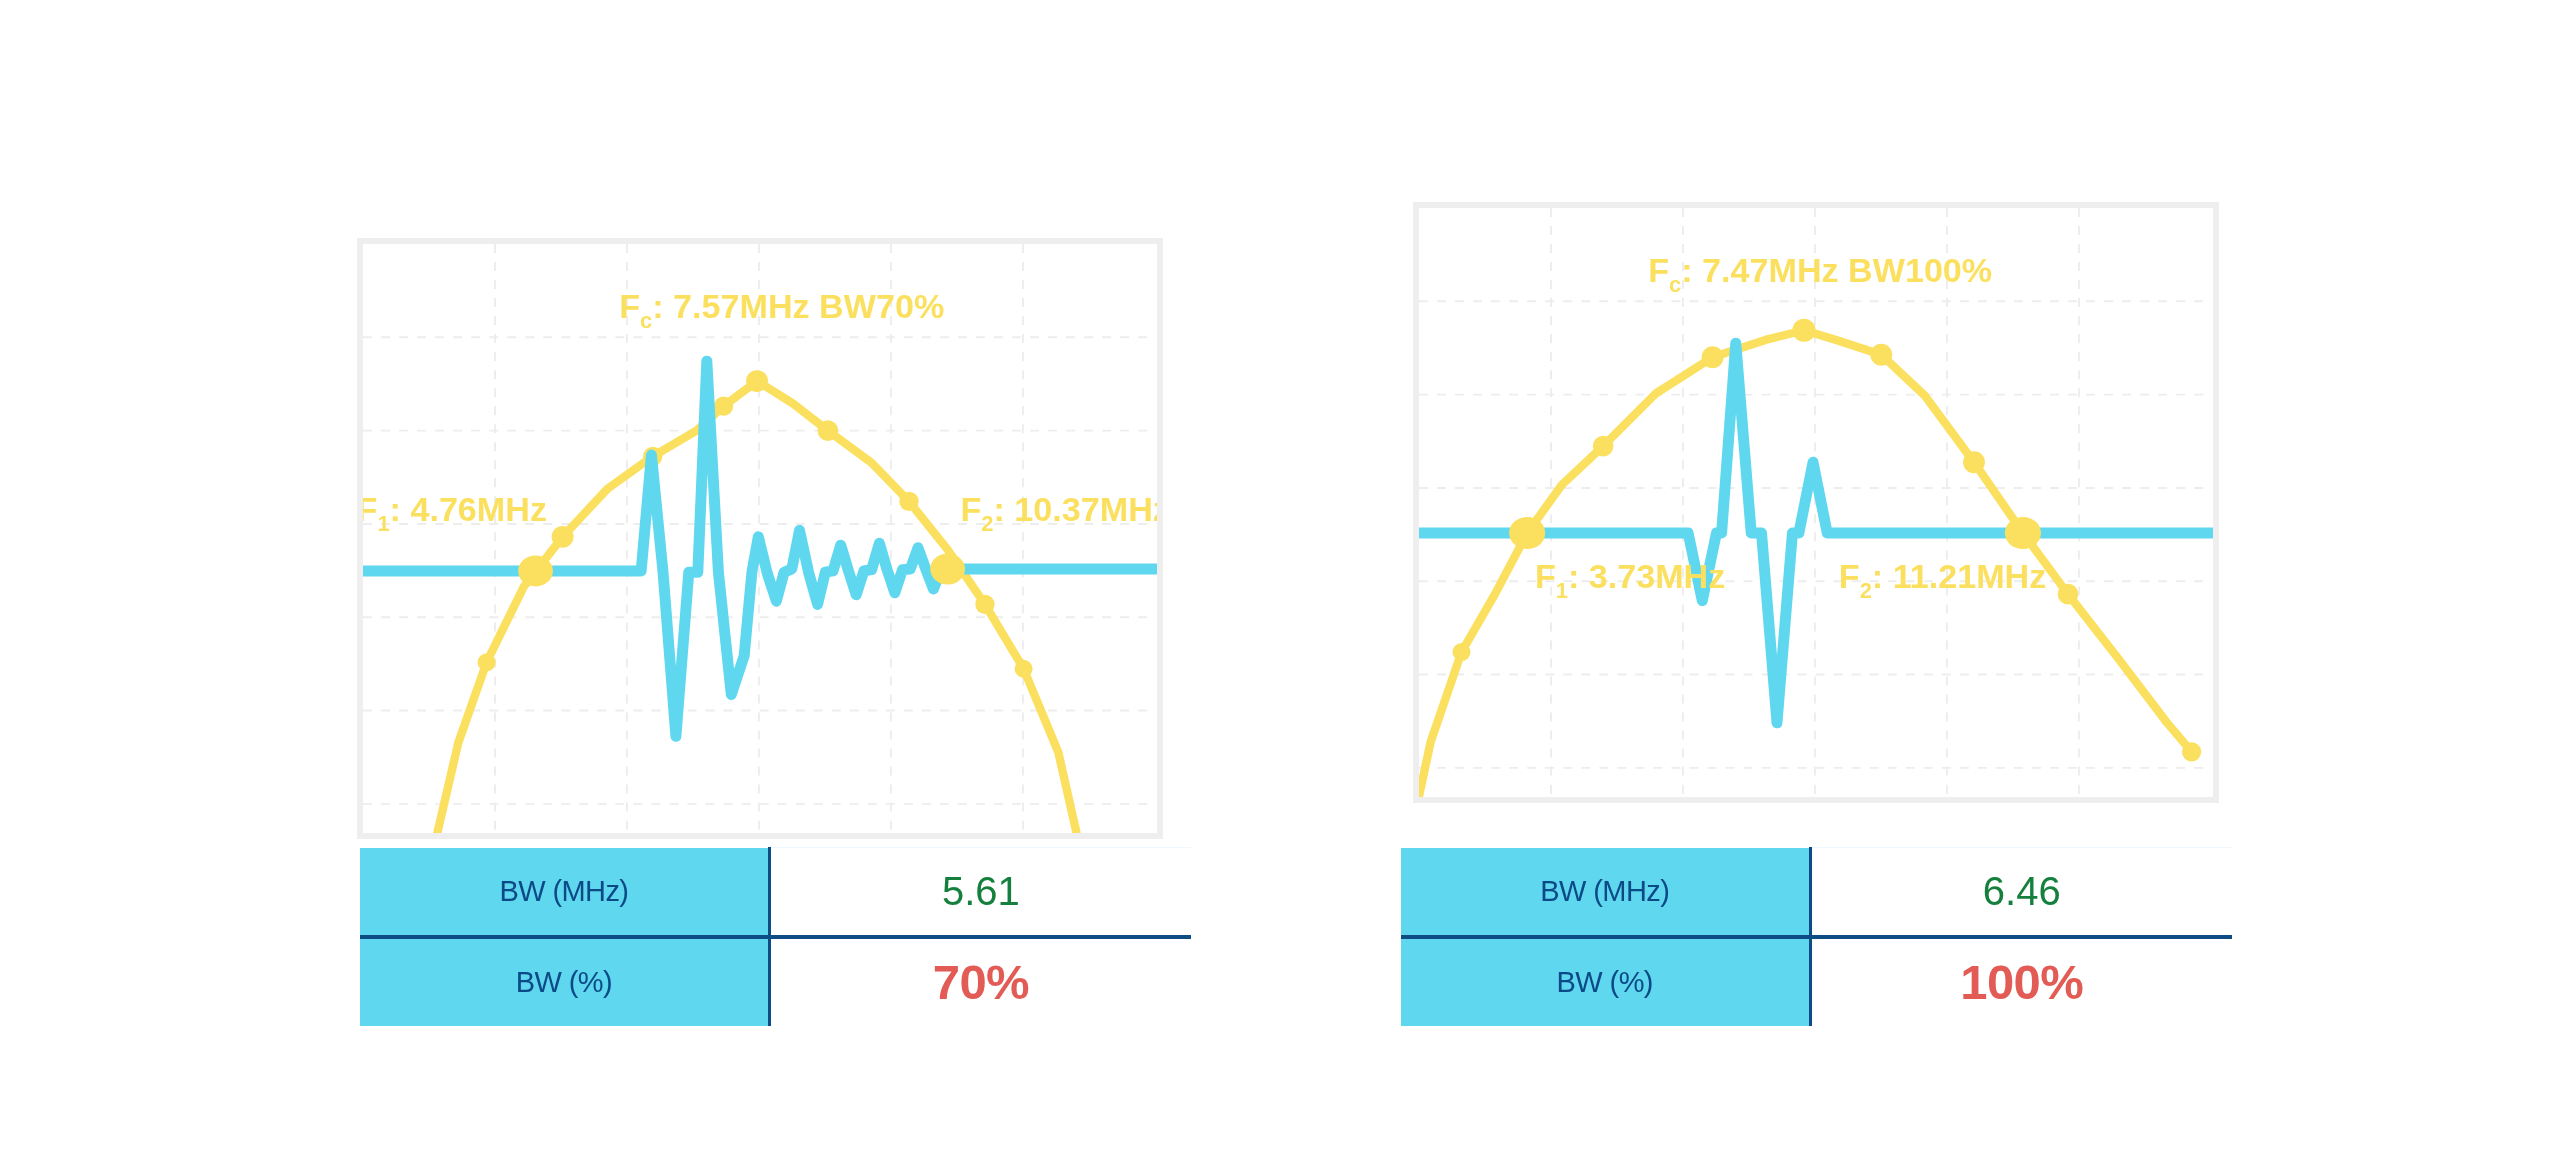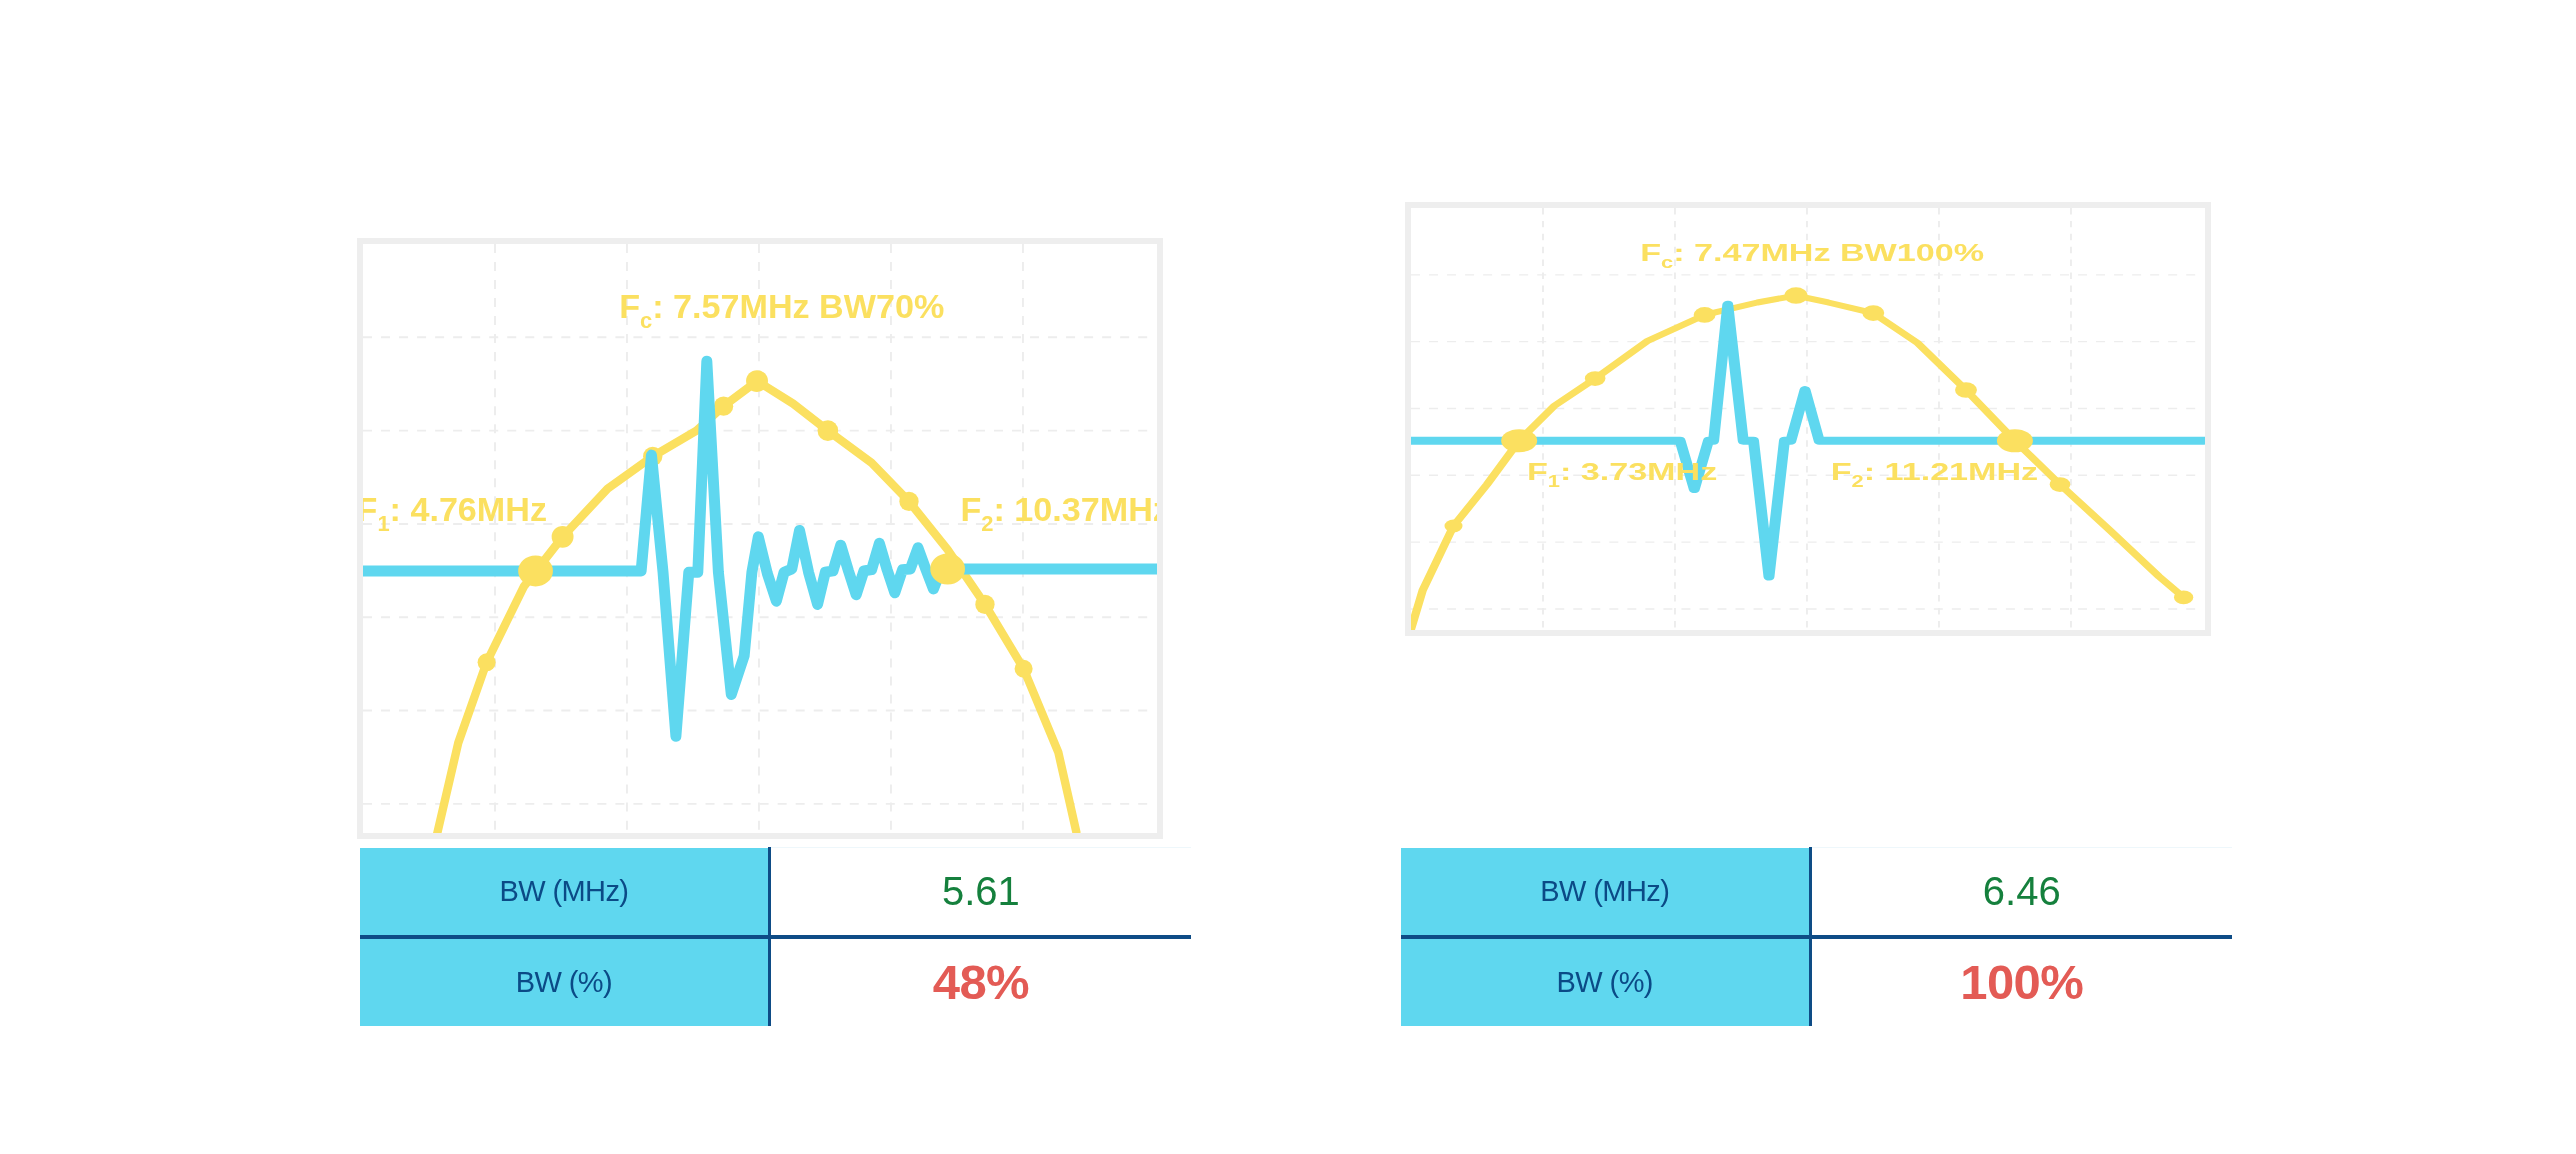--- a/index.html
+++ b/index.html
@@ -19,21 +19,21 @@
   
   .chart-frame{
     position:absolute;
     top:202px;
     width:806px;height:601px;
     background:#eeeeee;
     box-sizing:border-box;
     padding:6.4px;
   }
   .panel.left .chart-frame{left:0;width:806px;height:601px;margin-top:36px;}
-  .panel.right .chart-frame{left:4px;width:806px;height:434px;}
+  .panel.right .chart-frame{left:12px;width:806px;height:601px;}
 
   .plot{
     position:relative;
     width:100%;height:100%;
     background:#ffffff;
     overflow:hidden;
   }
   .plot svg{position:absolute;left:0;top:0;width:100%;height:100%;display:block;}
 
   
@@ -152,21 +152,21 @@
           <col class="lab">
           <col class="val">
         </colgroup>
       <tbody>
         <tr class="row-top">
           <td class="label-cell">BW (MHz)</td>
           <td class="value-cell">5.61</td>
         </tr>
         <tr>
           <td class="label-cell">BW (%)</td>
-          <td class="value-cell value-pct">48%</td>
+          <td class="value-cell value-pct">70%</td>
         </tr>
       </tbody>
     </table>
   </div>
 
   <div class="panel right">
 
     <div class="chart-frame">
       <div class="plot">
         <svg viewBox="0 0 1232 914" preserveAspectRatio="none">

